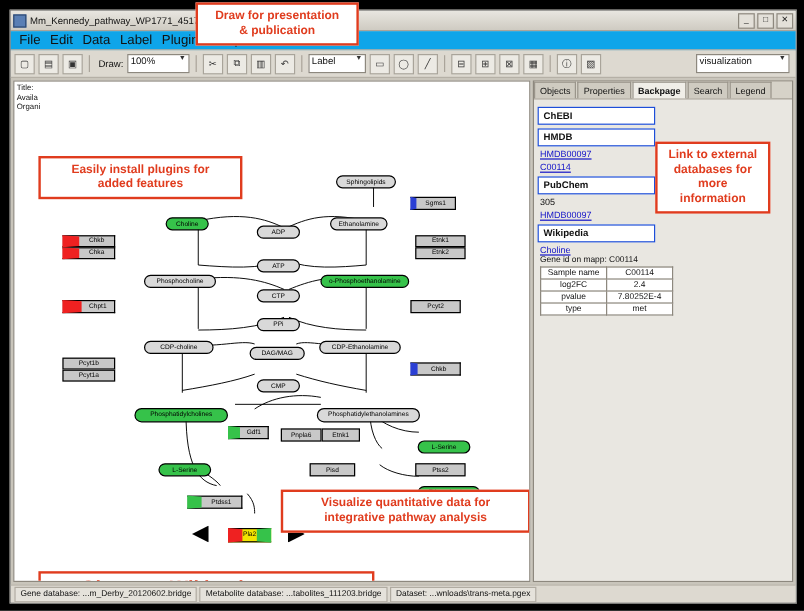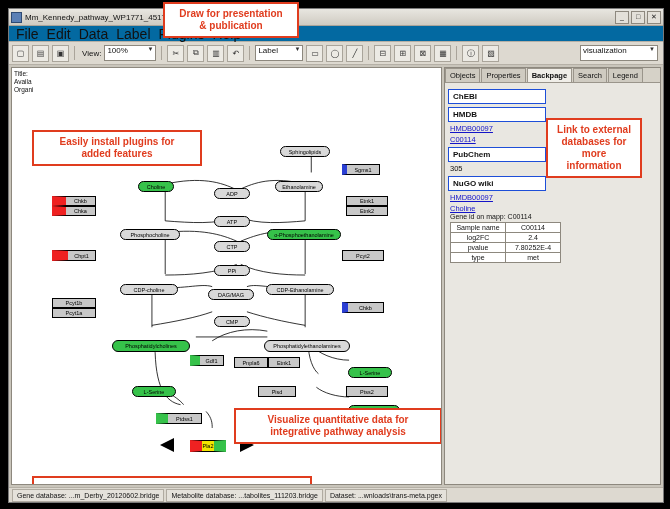--- a/index.html
+++ b/index.html
@@ -23,22 +23,22 @@
     width:9px;height:9px;margin-right:3px;background:#5a7fb5;border:1px solid #2e4a73;
   }
   .titlebar .tb-text{flex:1;white-space:nowrap;overflow:hidden;}
   .win-btns{display:flex;gap:2px;}
   .win-btn{
     width:12px;height:11px;background:#e3e0d9;border:1px solid #8d887e;
     font-size:7px;line-height:9px;text-align:center;color:#222;
   }
   
   .menubar{
-    height:15px;background:#0369a1;border-bottom:1px solid #b5b0a6;
-    display:flex;align-items:center;padding:0 3px;font-size:14px;color:#111;
+    height:15px;background:#0ea5e9;border-bottom:1px solid #b5b0a6;
+    display:flex;align-items:center;padding:0 3px;font-size:11px;color:#111;
   }
   .menubar span{padding:0 4px;}
   
   .toolbar{
     height:22px;background:#ddd9d0;border-bottom:1px solid #b5b0a6;
     display:flex;align-items:center;padding:0 3px;gap:3px;font-size:8px;
   }
   .tbtn{width:15px;height:15px;border:1px solid #a9a49a;background:#eceae4;
         display:flex;align-items:center;justify-content:center;font-size:8px;color:#333;}
   .tsep{width:1px;height:14px;background:#aaa49a;margin:0 2px;}
@@ -128,21 +128,21 @@
     <span>Label</span>
     <span>Plugins</span>
     <span>Help</span>
   </div>
 
   <div class="toolbar">
     <div class="tbtn">▢</div>
     <div class="tbtn">▤</div>
     <div class="tbtn">▣</div>
     <div class="tsep"></div>
-    <span class="zoomlbl">View:</span>
+    <span class="zoomlbl">Draw:</span>
     <div class="combo zoom">
       <span>100%</span>
       <span class="arrow">▼</span>
     </div>
     <div class="tsep"></div>
     <div class="tbtn">✂</div>
     <div class="tbtn">⧉</div>
     <div class="tbtn">▥</div>
     <div class="tbtn">↶</div>
     <div class="tsep"></div>
@@ -275,23 +275,23 @@
         <div class="sect">ChEBI</div>
 
         <div class="sect">HMDB</div>
         <a class="lnk" href="#">HMDB00097</a>
 
         <a class="lnk" href="#">C00114</a>
 
         <div class="sect">PubChem</div>
         <span class="plain">305</span>
 
-        <div class="sect">NuGO wiki</div>
         <a class="lnk" href="#">HMDB00097</a>
 
+        <div class="sect">Wikipedia</div>
         <a class="lnk" href="#">Choline</a>
 
         <div class="gid">Gene id on mapp: C00114</div>
         <table class="exp">
           <tbody>
               <tr>
             <td>Sample name</td>
             <td>C00114</td>
           </tr>
           <tr>

